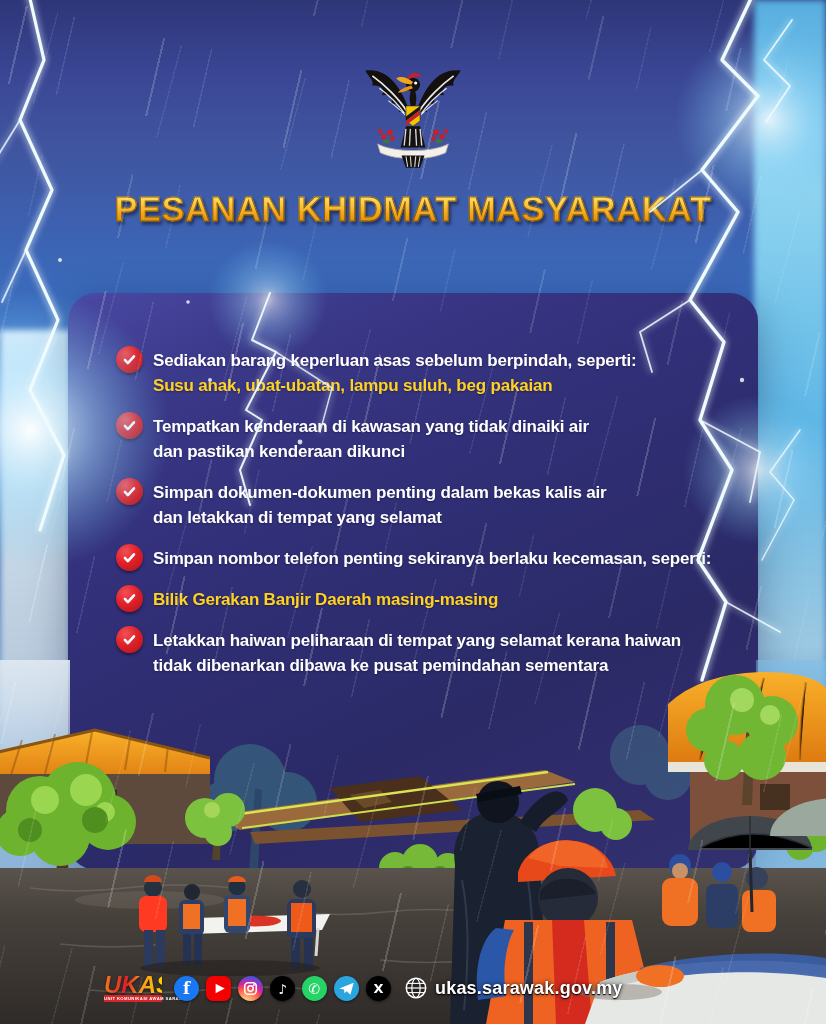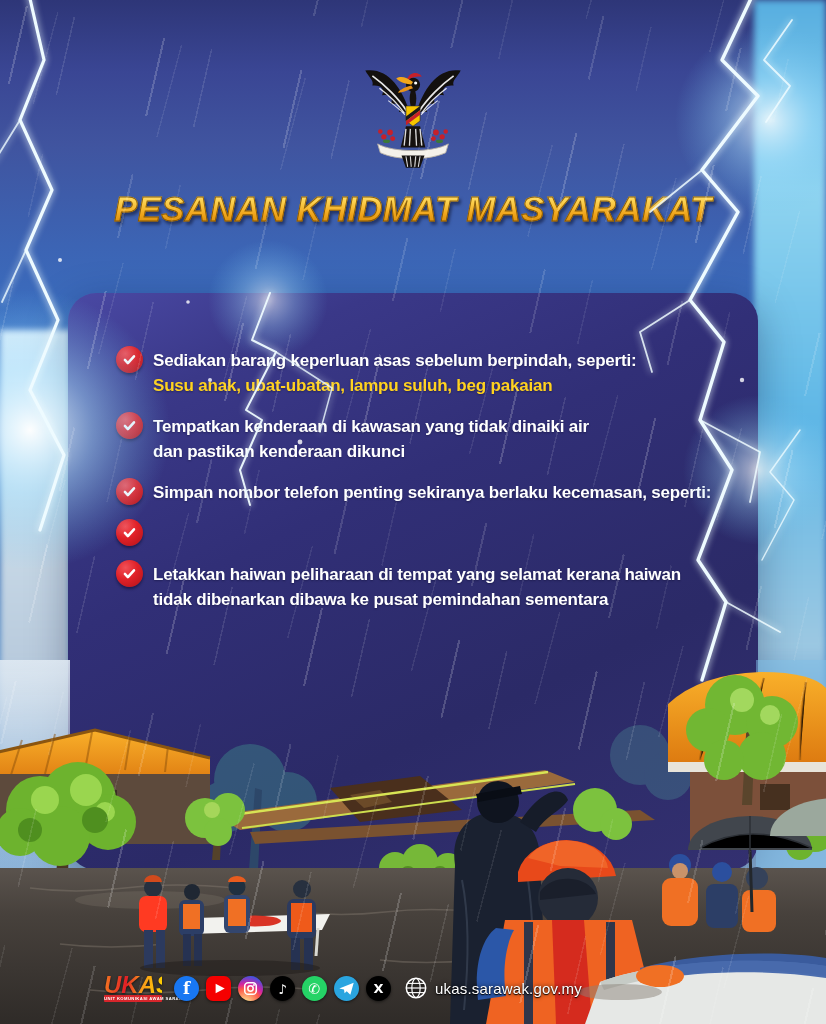--- a/index.html
+++ b/index.html
@@ -11,21 +11,21 @@
     filter:blur(3px);}
   .strip-right{position:absolute;right:0;top:0;width:72px;height:760px;z-index:1;
     background:linear-gradient(180deg,#57aee0 0%,#8fd4f0 25%,#5fb7e6 55%,#9cc8e2 85%,rgba(156,200,226,0) 100%);
     filter:blur(3px);}
   .crest{position:absolute;left:50%;top:52px;transform:translateX(-50%);width:106px;height:122px;z-index:2;}
   .title{position:absolute;top:190px;left:0;width:100%;margin:0;text-align:center;z-index:2;
     font-size:34.5px;font-weight:900;letter-spacing:.5px;
     background:linear-gradient(180deg,#ffe98c 0%,#fdd14e 30%,#f0a51a 62%,#c87f06 100%);
     -webkit-background-clip:text;background-clip:text;color:transparent;
     -webkit-text-stroke:1px rgba(122,77,0,.85);
-    filter:drop-shadow(2px 3px 1.5px rgba(15,20,50,.55));font-style:italic;}
+    filter:drop-shadow(2px 3px 1.5px rgba(15,20,50,.55));}
   .subtitle{position:absolute;top:235px;left:0;width:100%;margin:0;text-align:center;z-index:2;
     font-size:29px;font-weight:800;color:#fff;letter-spacing:.3px;
     text-shadow:2px 3px 4px rgba(10,20,50,.55);}
   .panel{position:absolute;left:68px;top:293px;width:690px;height:577px;border-radius:28px;z-index:3;
     background:linear-gradient(155deg,#4a49a4 0%,#3a3888 16%,#312f77 38%,#2b2a67 68%,#333070 100%);
     box-shadow:0 12px 40px rgba(10,15,50,.35);}
   .items{position:absolute;left:48px;top:55px;right:10px;display:flex;flex-direction:column;gap:16px;}
   .item{display:flex;gap:10px;}
   .check{flex:0 0 27px;width:27px;height:27px;border-radius:50%;margin-top:-2px;
     background:radial-gradient(circle at 35% 28%,#f25057 0%,#e02128 45%,#b01218 100%);
@@ -50,21 +50,21 @@
   .ukas-word{font-size:24px;line-height:21px;font-weight:900;font-style:italic;letter-spacing:0;
     background:linear-gradient(95deg,#f47b20 0%,#e21f26 38%,#f7941d 62%,#ffd200 100%);
     -webkit-background-clip:text;background-clip:text;color:transparent;
     filter:drop-shadow(0 1px 1px rgba(0,0,0,.6));}
   .ukas-bar{background:#d6252b;color:#fff;font-size:4.2px;font-weight:bold;letter-spacing:.4px;
     padding:1px 0;border-radius:1px;white-space:nowrap;}
   .sicon{width:25px;height:25px;border-radius:50%;display:flex;align-items:center;justify-content:center;
     box-shadow:0 1px 3px rgba(0,0,0,.55);}
   .sicon.sq{border-radius:7px;}
   .globe{margin-left:6px;display:flex;}
-  .site{font-size:15px;font-weight:normal;color:#fff;letter-spacing:.2px;
+  .site{font-size:18px;font-weight:bold;color:#fff;letter-spacing:.2px;
     text-shadow:0 1px 1px #000,0 0 4px rgba(0,0,0,.85);}
 </style>
 </head>
 <body>
 
 <div class="poster">
 
   <div class="strip-left"></div>
   <div class="strip-right"></div>
 
@@ -136,29 +136,38 @@
           </span>
           <div class="item-text"><div class="wt">Tempatkan kenderaan di kawasan yang tidak dinaiki air
 dan pastikan kenderaan dikunci</div></div>
         </div>
         <div class="item">
           <span class="check">
             <svg viewBox="0 0 24 24" width="17" height="17">
               <path d="M5.5 12.5l4.2 4.6 8.6-9.6" fill="none" stroke="#fff" stroke-width="3.6" stroke-linecap="round" stroke-linejoin="round"></path>
             </svg>
           </span>
+          <div class="item-text"><div class="wt">Simpan dokumen-dokumen penting dalam bekas kalis air
+dan letakkan di tempat yang selamat</div></div>
+        </div>
+        <div class="item">
+          <span class="check">
+            <svg viewBox="0 0 24 24" width="17" height="17">
+              <path d="M5.5 12.5l4.2 4.6 8.6-9.6" fill="none" stroke="#fff" stroke-width="3.6" stroke-linecap="round" stroke-linejoin="round"></path>
+            </svg>
+          </span>
           <div class="item-text"><div class="wt">Simpan nombor telefon penting sekiranya berlaku kecemasan, seperti:</div></div>
         </div>
         <div class="item">
           <span class="check">
             <svg viewBox="0 0 24 24" width="17" height="17">
               <path d="M5.5 12.5l4.2 4.6 8.6-9.6" fill="none" stroke="#fff" stroke-width="3.6" stroke-linecap="round" stroke-linejoin="round"></path>
             </svg>
           </span>
-          <div class="item-text"></div>
+          <div class="item-text"><div class="hl" style="color: rgb(255, 210, 31);">Bilik Gerakan Banjir Daerah masing-masing</div></div>
         </div>
         <div class="item">
           <span class="check">
             <svg viewBox="0 0 24 24" width="17" height="17">
               <path d="M5.5 12.5l4.2 4.6 8.6-9.6" fill="none" stroke="#fff" stroke-width="3.6" stroke-linecap="round" stroke-linejoin="round"></path>
             </svg>
           </span>
           <div class="item-text"><div class="wt">Letakkan haiwan peliharaan di tempat yang selamat kerana haiwan
 tidak dibenarkan dibawa ke pusat pemindahan sementara</div></div>
         </div>

